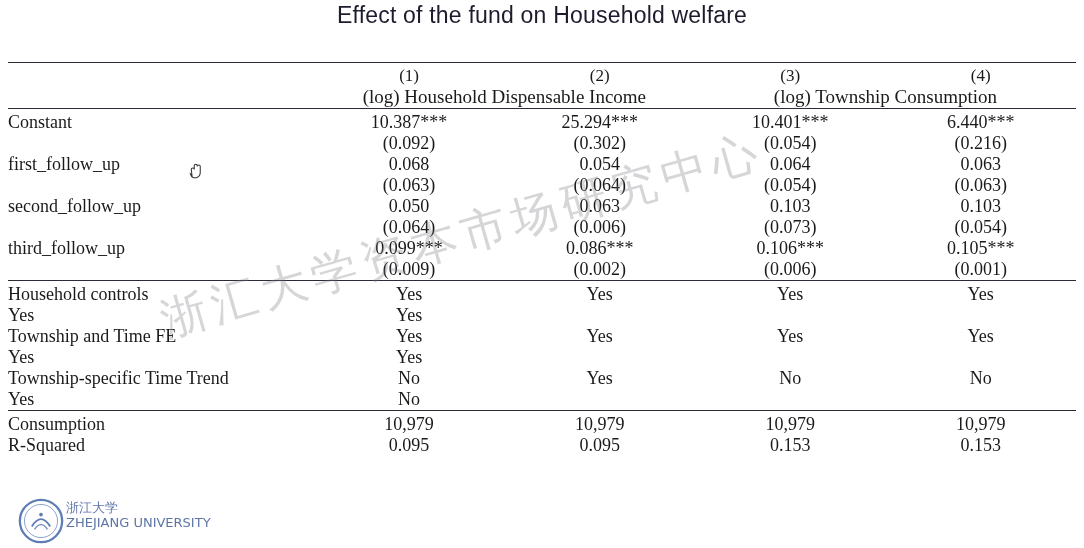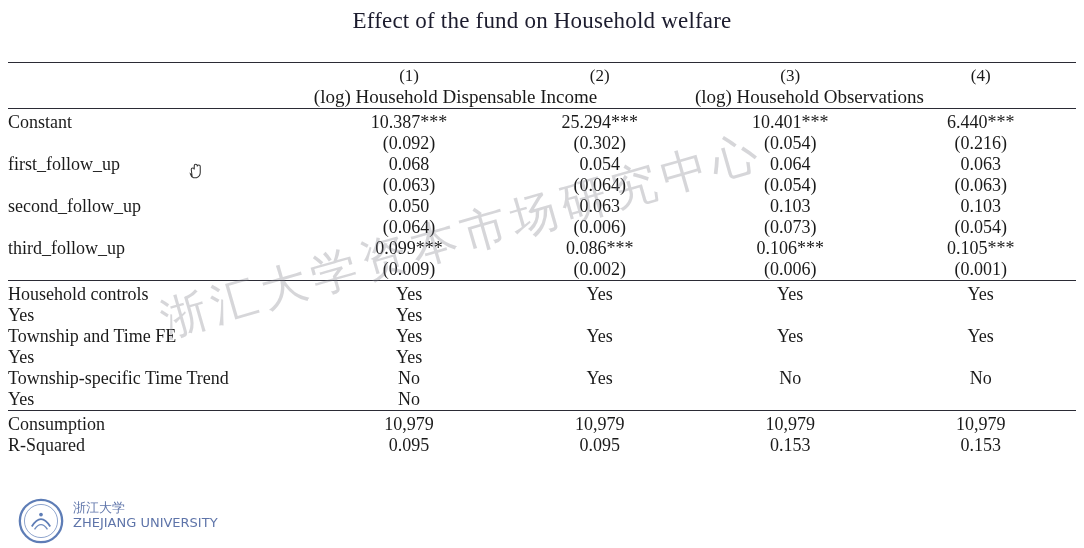--- a/index.html
+++ b/index.html
@@ -16,23 +16,23 @@
     position: relative;
   }
   .page {
     position: relative;
     width: 1084px;
     height: 548px;
   }
   .title {
     text-align: center;
     font-size: 23px;
-    font-family: Liberation Serif, serif;
+    font-family: Liberation Sans, sans-serif;
     color: #1c1c2e;
-    padding-top: 8px;
+    padding-top: 2px;
     letter-spacing: 0.2px;
   }
   .table-wrap {
     position: absolute;
     top: 62px;
     left: 8px;
     right: 8px;
   }
   table.reg {
     width: 1068px;
@@ -47,21 +47,21 @@
   }
   .rule-top td { border-top: 1.6px solid #2b2b35; height: 3px; }
   .rule-mid td { border-top: 1.1px solid #2b2b35; height: 3px; }
 
   .colnum td {
     text-align: center;
     padding-top: 6px;
     font-size: 17px;
   }
   .grouphdr td {
-    text-align: left;
+    text-align: center;
     font-weight: bold;
     font-size: 19px;
     padding-top: 2px;
     padding-bottom: 6px;
   }
   .label-cell {
     text-align: left;
     padding-left: 4px;
     white-space: nowrap;
     margin-top: 41px;
@@ -105,21 +105,20 @@
   }
   .logo-text {
     position: absolute;
     left: 66px;
     bottom: 18px;
     font-size: 13px;
     color: rgba(40,70,140,0.75);
     font-family: "DejaVu Sans", sans-serif;
     line-height: 1.1;
     pointer-events: none;
-    margin-left: 7px;
   }
   .cursor {
     position: absolute;
     left: 186px;
     top: 160px;
     width: 18px;
     height: 22px;
     pointer-events: none;
   }
 </style>
@@ -146,21 +145,21 @@
         <tr class="colnum">
           <td></td>
           <td class="num-cell">(1)</td>
           <td class="num-cell">(2)</td>
           <td class="num-cell">(3)</td>
           <td class="num-cell">(4)</td>
         </tr>
         <tr class="grouphdr">
           <td></td>
           <td colspan="2">(log) Household Dispensable Income</td>
-          <td colspan="2">(log) Household Observations</td>
+          <td colspan="2">(log) Township Consumption</td>
         </tr>
         <tr class="rule-mid">
           <td colspan="5"></td>
         </tr>
 
         <tr class="coefrow">
           <td class="label-cell">Constant</td>
           <td class="num-cell">10.387***</td>
           <td class="num-cell">25.294***</td>
           <td class="num-cell">10.401***</td>

